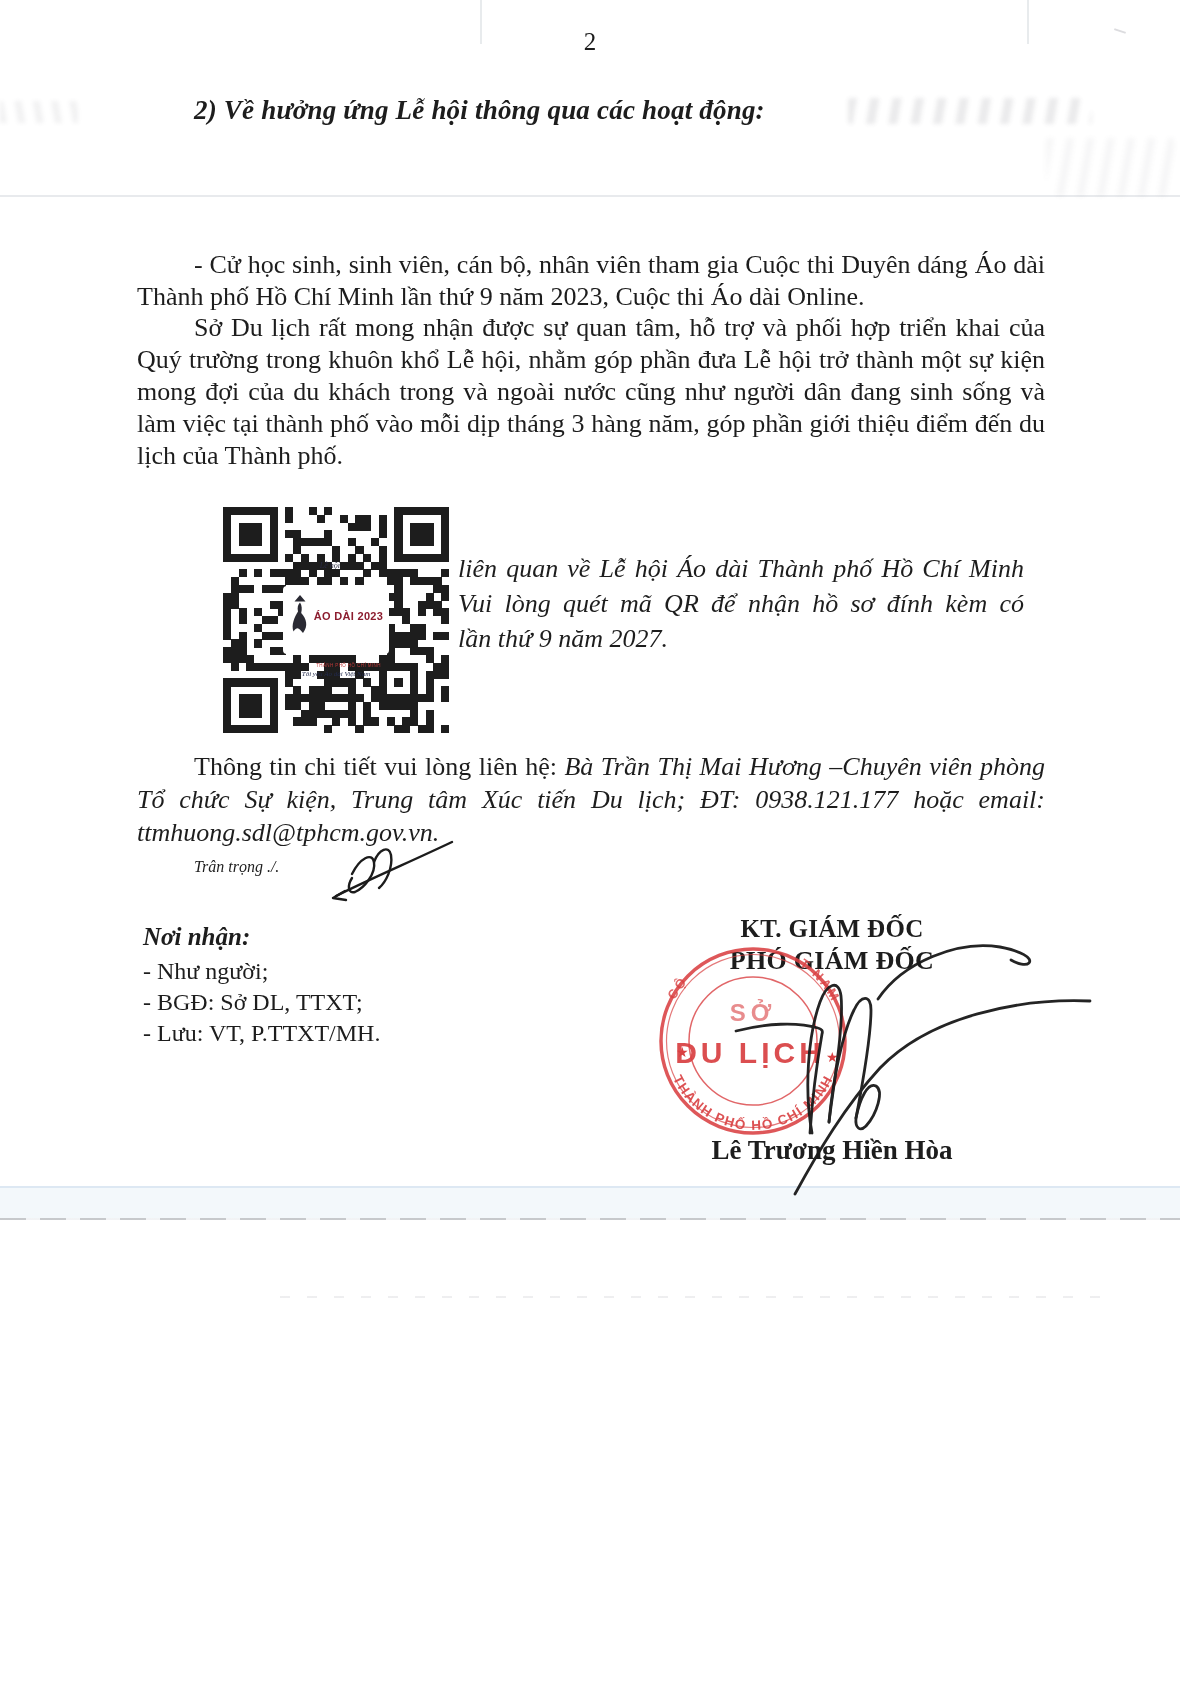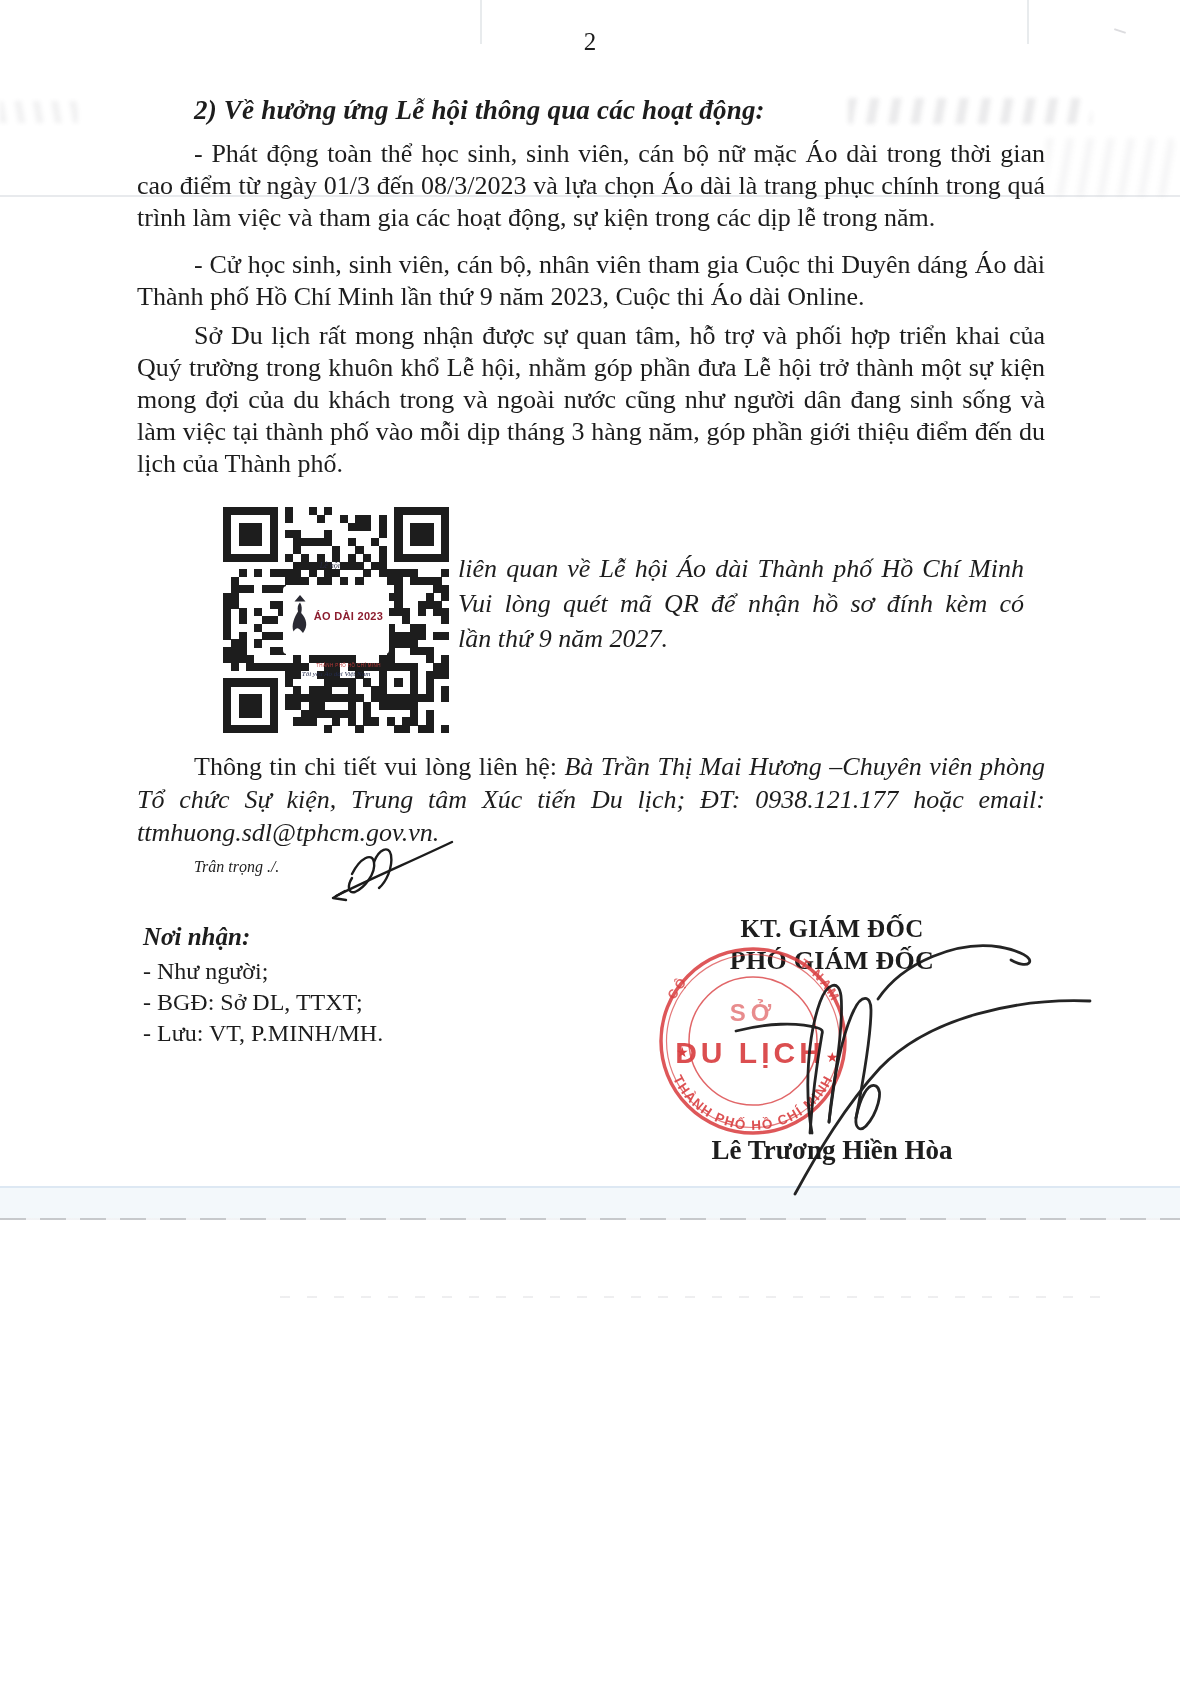--- a/index.html
+++ b/index.html
@@ -11,21 +11,21 @@
     font-family:"Liberation Serif","DejaVu Serif",serif;
     color:#1d1d1d;
     overflow:hidden;
   }
   
   .page-number{position:absolute;top:28px;left:0;width:1180px;text-align:center;font-size:25px;}
   .heading{position:absolute;top:95px;left:194px;width:900px;font-size:27px;font-weight:bold;font-style:italic;letter-spacing:.2px;}
   .para{position:absolute;left:137px;width:908px;font-size:26px;line-height:32px;text-align:justify;text-indent:57px;}
   .p1{top:138px;}
   .p2{top:249px;}
-  .p3{top:320px;}
+  .p3{top:312px;}
   .contact{top:750px;font-size:26px;line-height:33px;}
   .contact .it{font-style:italic;}
   .closing{position:absolute;top:858px;left:194px;font-size:16px;font-style:italic;}
   
   .qr-wrap{position:absolute;top:507px;left:223px;width:226px;height:226px;}
   .qr-wrap svg{display:block;}
   .qr-logo{
     position:absolute;left:50%;top:50%;transform:translate(-50%,-50%);
     width:106px;height:68px;background:#fff;border-radius:4px;
     display:flex;flex-direction:column;align-items:center;justify-content:center;
@@ -79,21 +79,20 @@
   <div class="art art-band-fill"></div>
   <div class="art art-band-bot"></div>
   <div class="art art-dashes"></div>
   <div class="art art-vt1"></div>
   <div class="art art-vt2"></div>
   <div class="art art-tick"></div>
 
   <div class="page-number">2</div>
   <div class="heading">2) Về hưởng ứng Lễ hội thông qua các hoạt động:</div>
 
-  <div class="para p1">- Phát động toàn thể học sinh, sinh viên, cán bộ nữ mặc Áo dài trong thời gian cao điểm từ ngày 01/3 đến 08/3/2023 và lựa chọn Áo dài là trang phục chính trong quá trình làm việc và tham gia các hoạt động, sự kiện trong các dịp lễ trong năm.</div>
   <div class="para p2">- Cử học sinh, sinh viên, cán bộ, nhân viên tham gia Cuộc thi Duyên dáng Áo dài Thành phố Hồ Chí Minh lần thứ 9 năm 2023, Cuộc thi Áo dài Online.</div>
   <div class="para p3">Sở Du lịch rất mong nhận được sự quan tâm, hỗ trợ và phối hợp triển khai của Quý trường trong khuôn khổ Lễ hội, nhằm góp phần đưa Lễ hội trở thành một sự kiện mong đợi của du khách trong và ngoài nước cũng như người dân đang sinh sống và làm việc tại thành phố vào mỗi dịp tháng 3 hàng năm, góp phần giới thiệu điểm đến du lịch của Thành phố.</div>
 
   <div class="qr-wrap">
     <svg id="qr-svg" width="226" height="226" viewBox="0 0 29 29" shape-rendering="crispEdges">
         <rect x="0" y="0" width="29" height="29" fill="#ffffff"></rect>
         <rect x="0" y="0" width="1.04" height="1.04" fill="#1d1d1d"></rect>
         <rect x="1" y="0" width="1.04" height="1.04" fill="#1d1d1d"></rect>
         <rect x="2" y="0" width="1.04" height="1.04" fill="#1d1d1d"></rect>
         <rect x="3" y="0" width="1.04" height="1.04" fill="#1d1d1d"></rect>
@@ -496,21 +495,21 @@
       <path d="M333 898 L 345 891 M333 898 L 346 900"></path>
       <path d="M352 874 C 360 858 372 852 374 862 C 376 874 364 888 355 892 C 348 894 347 886 352 878"></path>
       <path d="M374 862 C 379 849 389 845 391 855 C 393 868 386 882 379 888"></path>
     </g>
   </svg>
 
   <div class="recipients">
     <div class="label">Nơi nhận:</div>
     <div>- Như người;</div>
     <div>- BGĐ: Sở DL, TTXT;</div>
-    <div>- Lưu: VT, P.MINH/MH.</div>
+    <div>- Lưu: VT, P.TTXT/MH.</div>
   </div>
 
   <div class="sign-block">
     <div class="sign-title1">KT. GIÁM ĐỐC</div>
     <div class="sign-title2">PHÓ GIÁM ĐỐC</div>
   </div>
   <div class="sign-name">Lê Trương Hiền Hòa</div>
 
   <svg class="stamp-sig" width="520" height="340" viewBox="600 875 520 340">
 

